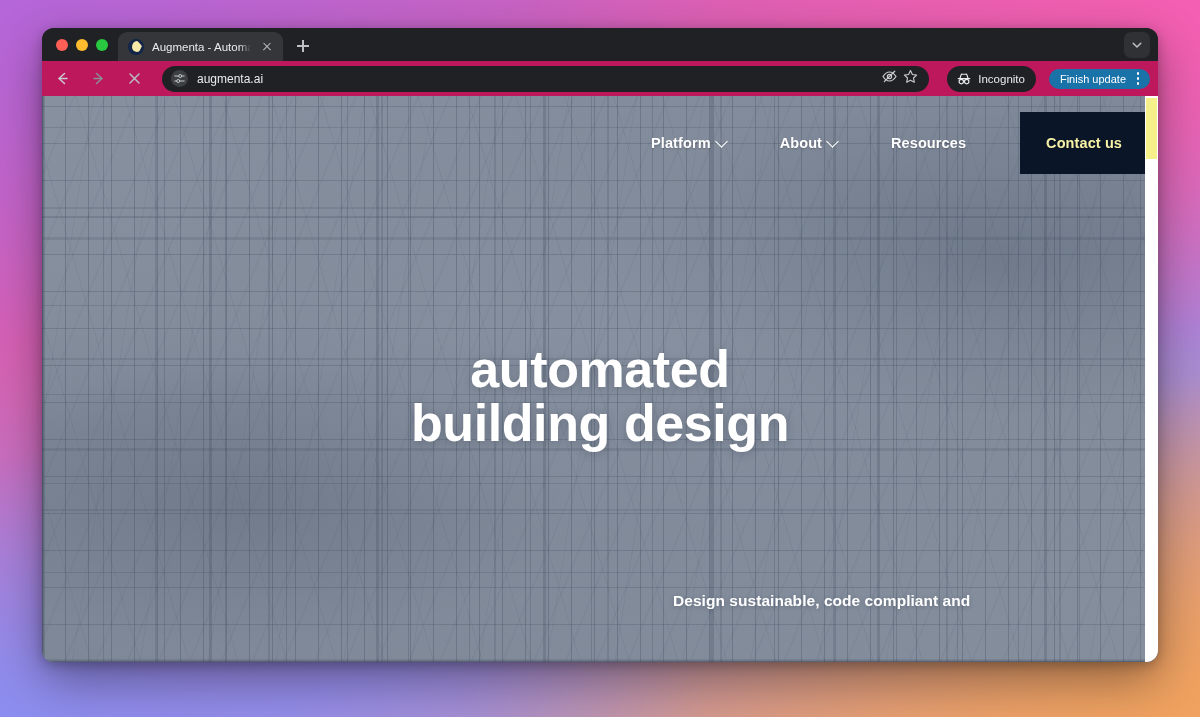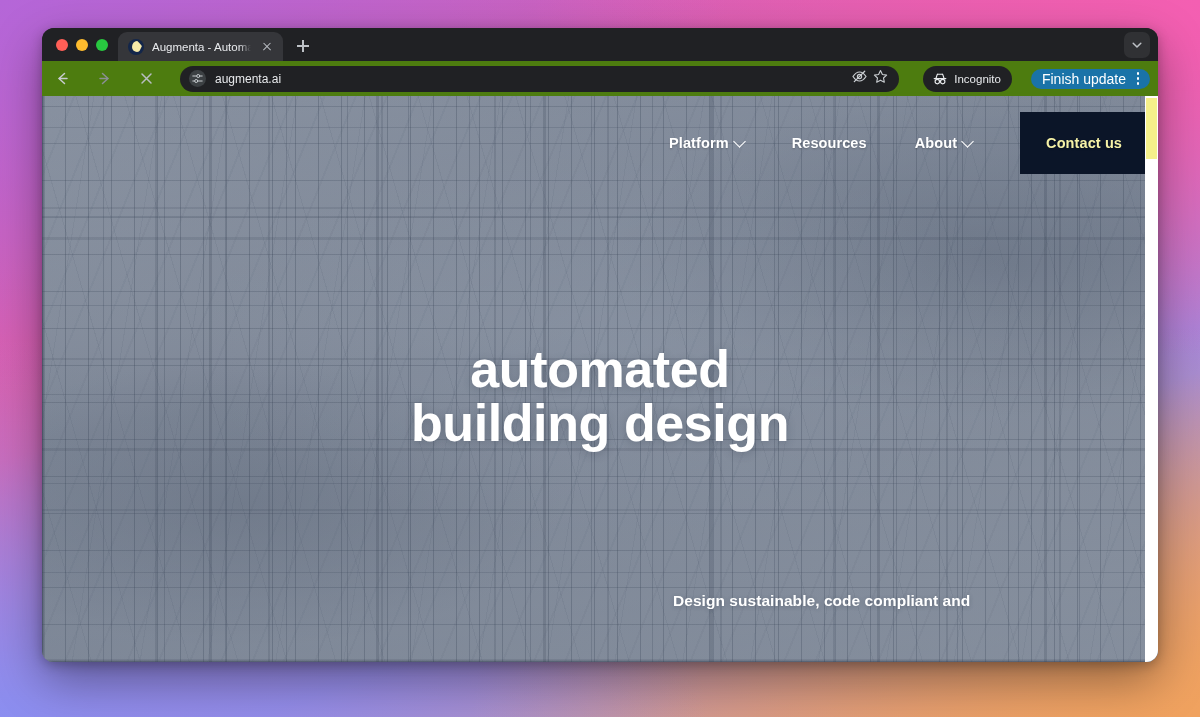--- a/index.html
+++ b/index.html
@@ -130,25 +130,25 @@
     border-radius: 7px;
     background: #303134;
     display: flex;
     align-items: center;
     justify-content: center;
   }
 
   
   .toolbar {
     height: 35px;
-    background: #4d7c0f;
+    background: #be185d;
     display: flex;
     align-items: center;
     padding: 0 8px 0 6px;
-    gap: 14px;
+    gap: 8px;
   }
   .tb-btn {
     width: 28px; height: 28px;
     display: flex; align-items: center; justify-content: center;
     border-radius: 50%;
     flex: 0 0 auto;
   }
   .omnibox {
     flex: 1;
     height: 26px;
@@ -198,21 +198,21 @@
   }
   .update-btn {
     display: flex;
     align-items: center;
     gap: 2px;
     height: 20px;
     padding: 0 2px 0 11px;
     background: #1a73a8;
     border-radius: 13px;
     color: #ffffff;
-    font-size: 14px;
+    font-size: 11px;
     font-weight: 500;
     flex: 0 0 auto;
     margin-left: 5px;
     justify-content: center;
   }
   .kebab {
     width: 20px; height: 22px;
     display: flex; flex-direction: column;
     align-items: center; justify-content: center;
     gap: 2.6px;
@@ -261,21 +261,21 @@
     inset: 0;
     background: linear-gradient(180deg, rgba(96,108,128,.30) 0%, rgba(108,118,136,.20) 42%, rgba(92,104,124,.34) 100%);
   }
 
   
   .site-nav {
     position: absolute;
     top: 16px; right: 10px;
     display: flex;
     align-items: center;
-    gap: 4px;
+    gap: 10px;
     z-index: 5;
   }
   .nav-link {
     display: flex;
     align-items: center;
     gap: 6px;
     color: #ffffff;
     font-size: 14.5px;
     font-weight: 600;
     letter-spacing: .1px;
@@ -446,26 +446,26 @@
     <div class="hero-tint"></div>
 
     <nav class="site-nav">
 
       <span class="nav-link">
         <span>Platform</span>
         <span class="chev"></span>
       </span>
 
       <span class="nav-link">
-        <span>Resources</span>
-      </span>
-
-      <span class="nav-link">
         <span>About</span>
         <span class="chev"></span>
+      </span>
+
+      <span class="nav-link">
+        <span>Resources</span>
       </span>
 
       <span class="nav-link contact-btn">
         <span>Contact us</span>
       </span>
     </nav>
 
     <h1 class="hero-headline">
       <span>automated</span><br>
       <span>building design</span>

